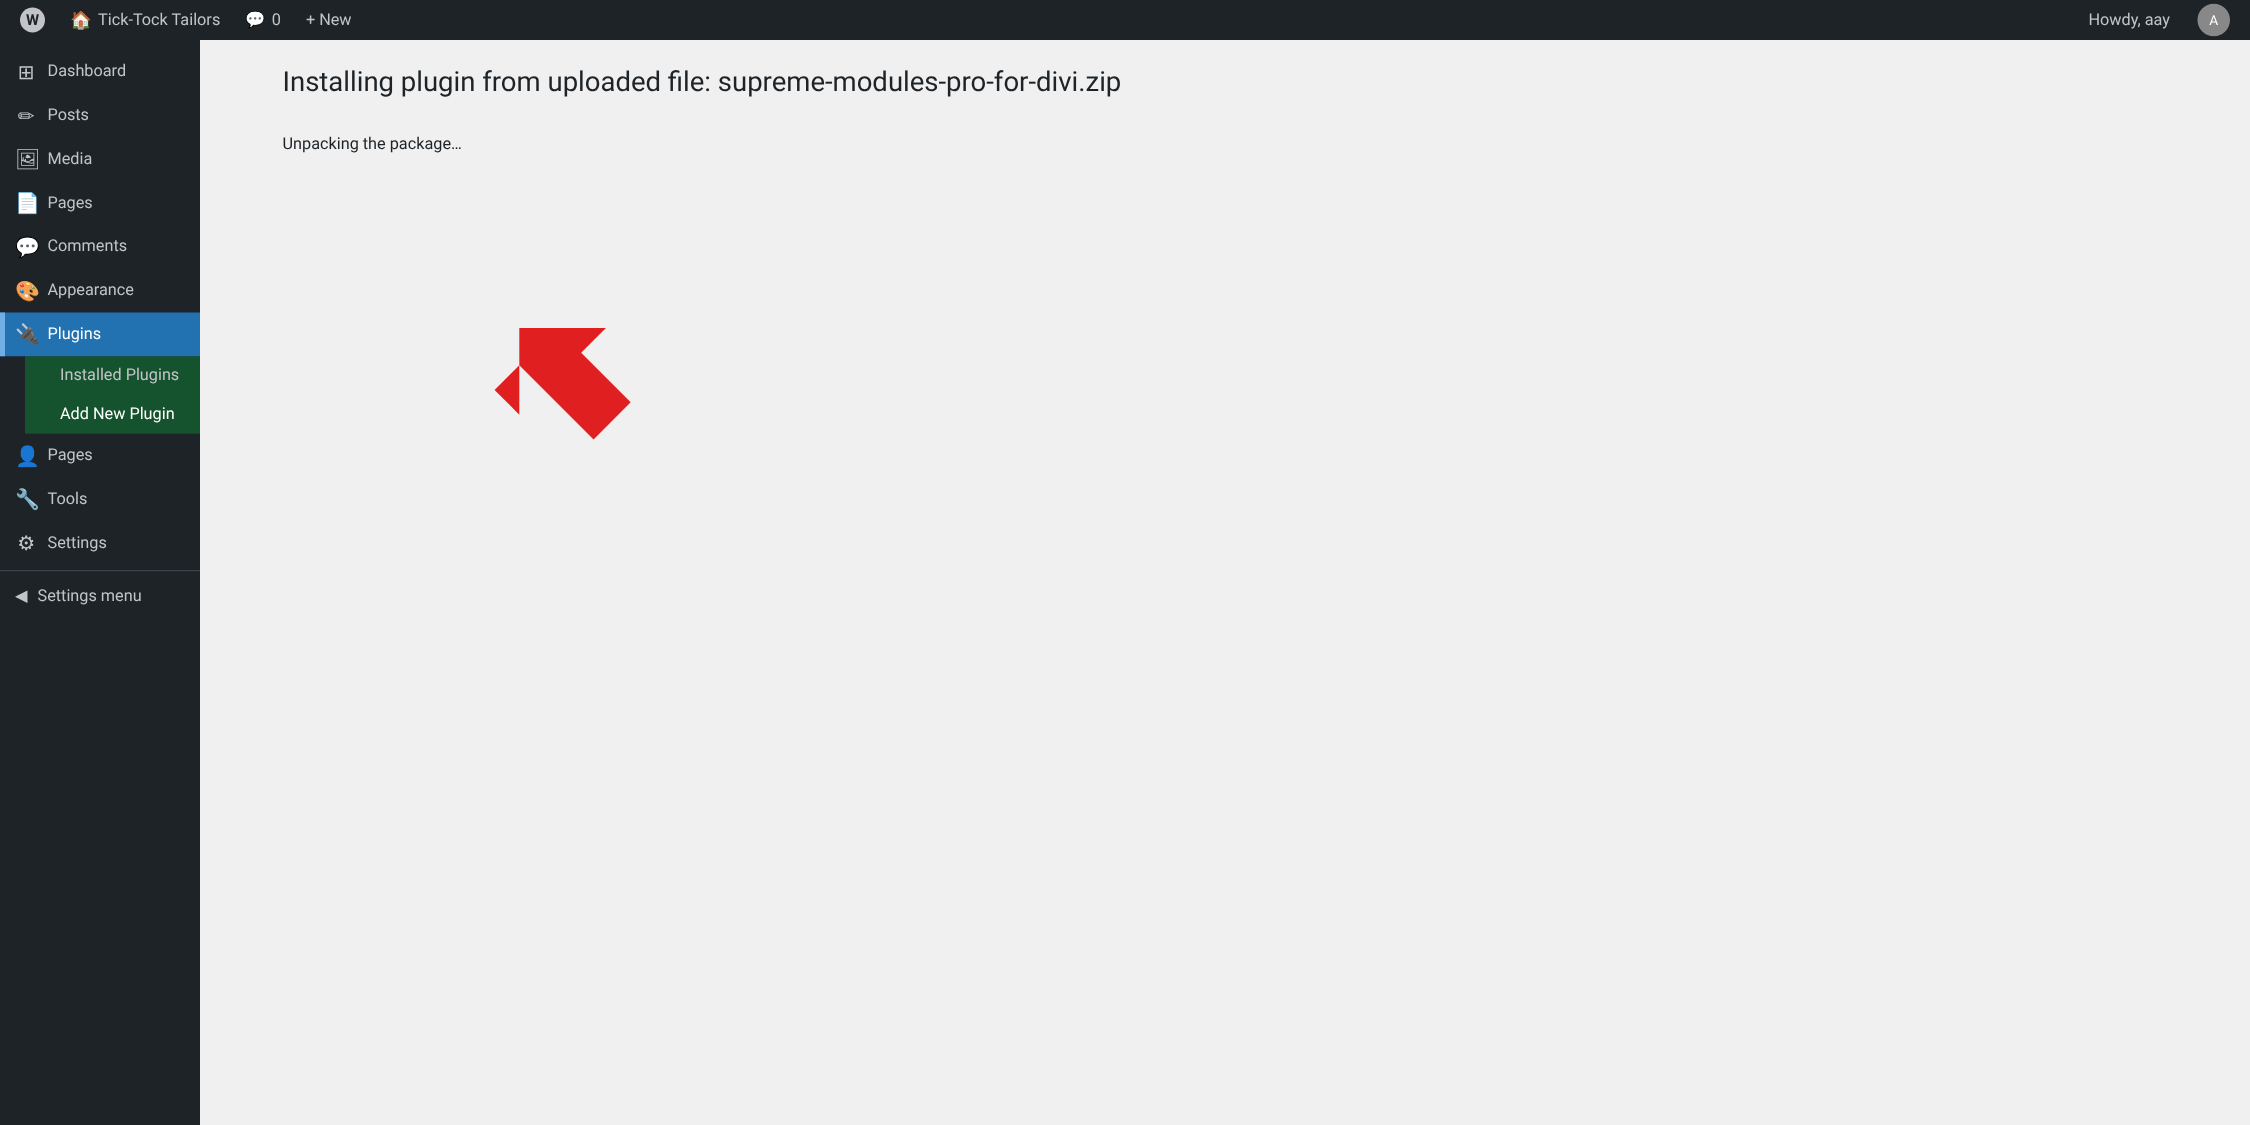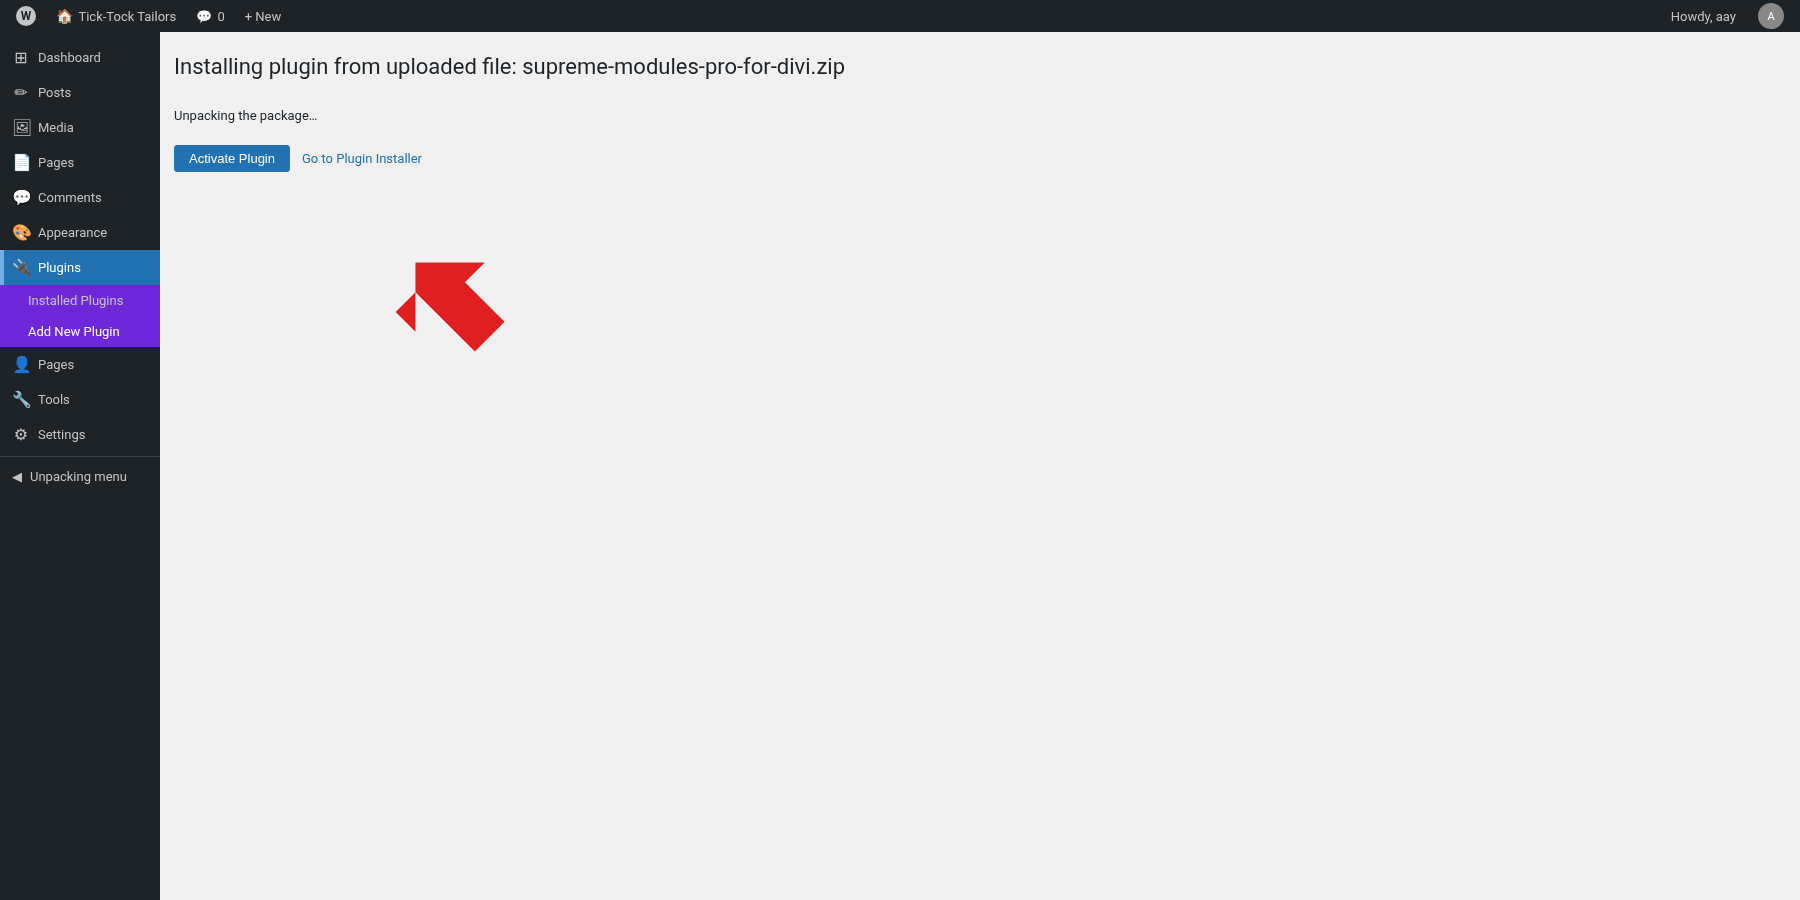--- a/index.html
+++ b/index.html
@@ -62,32 +62,33 @@
     }
     .menu-item.current { background: #2271b1; color: #fff; }
     .menu-item.current::before {
       content: '';
       position: absolute;
       left: 0; top: 0; bottom: 0;
       width: 4px;
       background: #72aee6;
     }
     .menu-icon { font-size: 16px; width: 18px; text-align: center; flex-shrink: 0; }
-    .submenu { background: #6d28d9; }
+    .submenu { background: #14532d; margin-left: 20px; }
     .submenu .menu-item { padding-left: 28px; font-size: 13px; color: #c3c4c7; }
     .submenu .menu-item.sub-current { color: #fff; }
     .menu-separator { height: 1px; background: #3c434a; margin: 4px 0; }
     .collapse-menu { color: #c3c4c7; font-size: 13px; padding: 8px 12px; cursor: pointer; display: flex; align-items: center; gap: 8px; }
 
     
     #wpbody {
       flex: 1;
       background: #f0f0f1;
       overflow-y: auto;
-      padding: 20px 14px;
+      padding: 20px 42px;
+      margin-left: 24px;
     }
     .page-title {
       font-size: 22px;
       font-weight: 400;
       color: #1d2327;
       line-height: 1.4;
       margin-bottom: 20px;
     }
     .install-log {
       color: #1d2327;
@@ -200,37 +201,33 @@
       <span>Tools</span>
     </a>
     <a class="menu-item">
       <span class="menu-icon">⚙</span>
       <span>Settings</span>
     </a>
 
     <div class="menu-separator"></div>
     <div class="collapse-menu">
       <span>◀</span>
-      <span>Unpacking menu</span>
+      <span>Settings menu</span>
     </div>
   </nav>
 
   <div class="main-wrapper">
     <div id="wpbody">
 
       <h1 class="page-title">Installing plugin from uploaded file: supreme-modules-pro-for-divi.zip</h1>
 
       <div class="install-log">
         <p>Unpacking the package…</p>
       </div>
 
-      <div class="action-buttons">
-        <button class="btn-activate">Activate Plugin</button>
-        <a class="btn-link">Go to Plugin Installer</a>
-      </div>
 
     </div>
 
     <div class="arrow-container">
       <svg width="200" height="180" viewBox="0 0 200 180">
 
         <defs>
           <marker id="arrowhead" markerWidth="10" markerHeight="7" refX="0" refY="3.5" orient="auto">
             <polygon points="0 0, 10 3.5, 0 7" fill="#e02020"></polygon>
           </marker>

